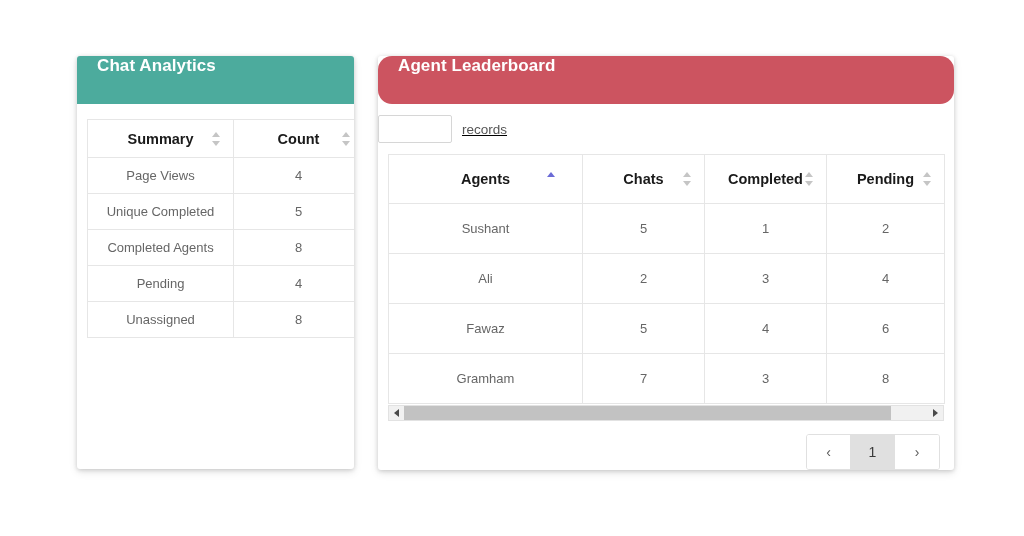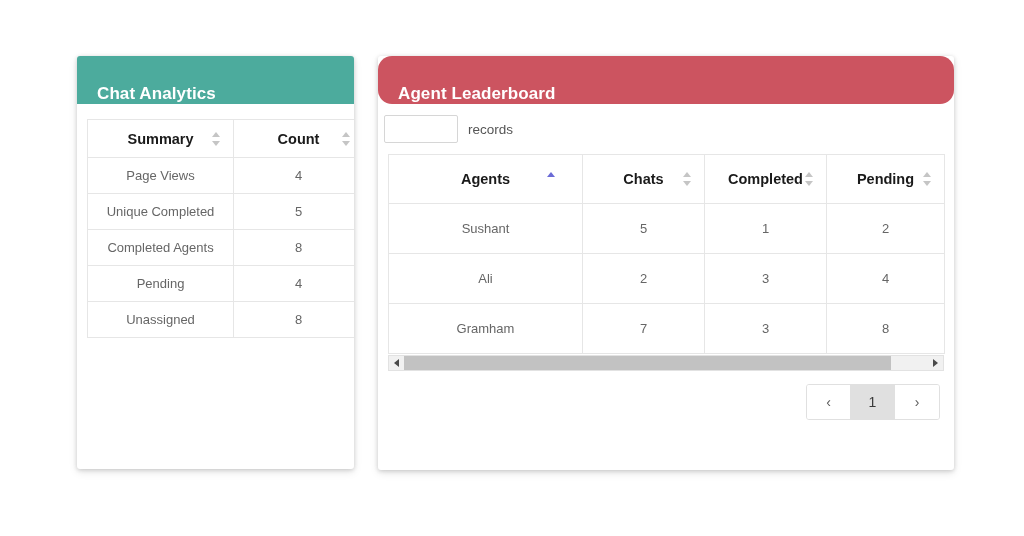--- a/index.html
+++ b/index.html
@@ -27,21 +27,21 @@
     box-shadow: 0 1px 4px rgba(0,0,0,0.16), 0 3px 9px rgba(0,0,0,0.10);
     overflow: hidden;
   }
 
   .card-analytics { left: 77px; top: 56px; width: 277px; height: 413px; }
   .card-leaderboard { left: 378px; top: 56px; width: 576px; height: 414px; }
 
   .card-header {
     height: 48px;
     display: flex;
-    align-items: flex-end;
+    align-items: flex-start;
     padding: 0 20px;
   }
   .card-header.teal { background: #4CAB9D; }
   .card-header.red  { background: #CC5460; border-radius: 14px; }
 
   .card-title {
     color: #ffffff;
     font-size: 17px;
     font-weight: bold;
     letter-spacing: 0.1px;
@@ -96,24 +96,25 @@
   
   .analytics-table { margin: 15px 10px 0 10px; width: 257px; }
   .analytics-table th { height: 38px; padding: 0 12px; }
   .analytics-table td { height: 36px; padding: 0 12px; }
   .analytics-table col.c1 { width: 136px; }
   .analytics-table col.c2 { width: 121px; }
 
   
   .lb-controls {
     height: 50px;
-    padding: 0 6px;
+    padding: 0 0;
     display: flex;
     align-items: center;
     justify-content: space-between;
+    text-decoration: underline;
   }
   .lb-len { display: flex; align-items: center; gap: 10px; }
   .select-box {
     width: 74px;
     height: 28px;
     background: #ffffff;
     border: 1px solid #d6d6d6;
     border-radius: 2px;
   }
   .lb-len-label { font-size: 13.5px; color: #555; }
@@ -311,20 +312,26 @@
             <td>Sushant</td>
             <td>5</td>
             <td>1</td>
             <td>2</td>
           </tr>
           <tr>
             <td>Ali</td>
             <td>2</td>
             <td>3</td>
             <td>4</td>
+          </tr>
+          <tr>
+            <td>Fawaz</td>
+            <td>5</td>
+            <td>4</td>
+            <td>6</td>
           </tr>
           <tr>
             <td>Gramham</td>
             <td>7</td>
             <td>3</td>
             <td>8</td>
           </tr>
         </tbody>
       </table>
     </div>

